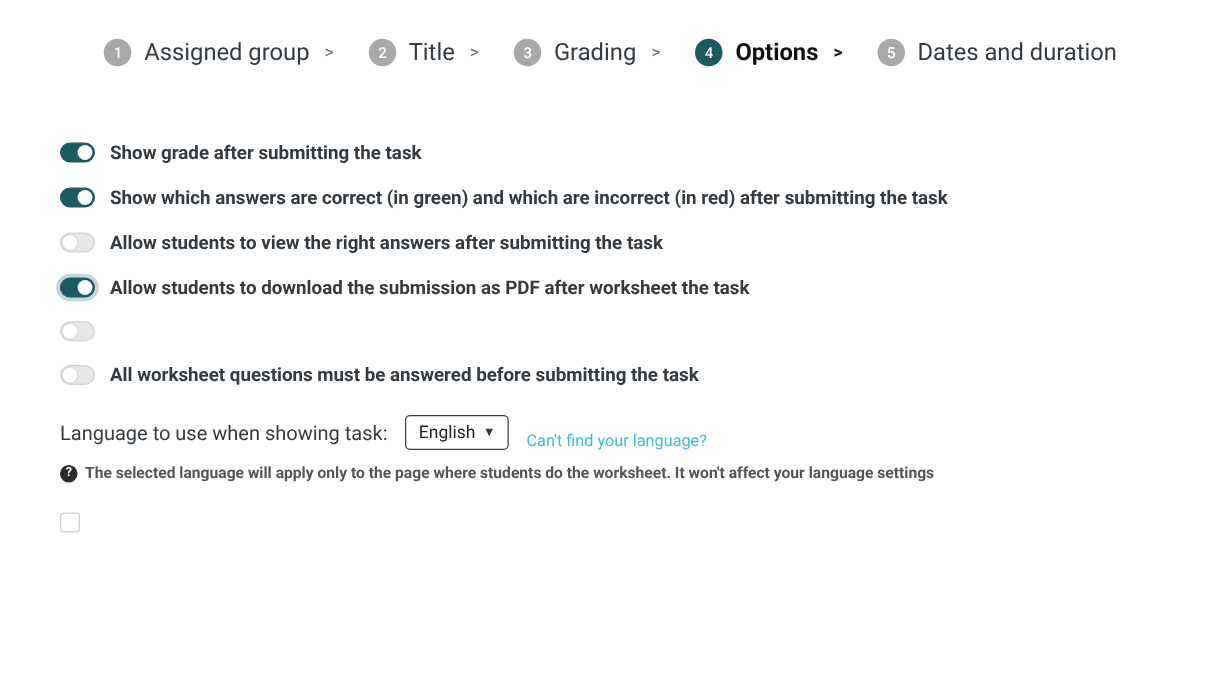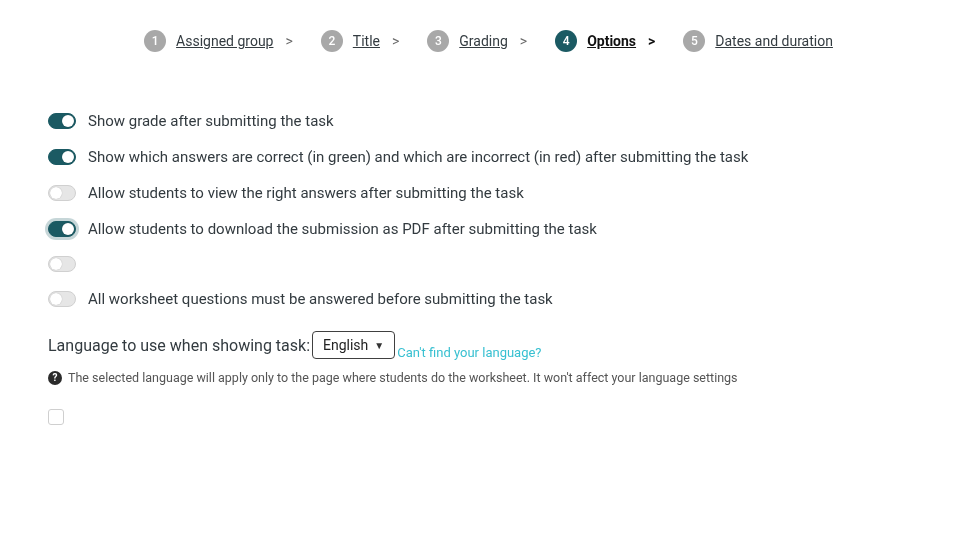--- a/index.html
+++ b/index.html
@@ -35,23 +35,22 @@
     font-size: 12px;
     display: flex;
     align-items: center;
     justify-content: center;
     font-weight: 500;
   }
   .step.active .step-num {
     background: #1b5a63;
   }
   .step-label {
-    font-size: 14px;
-    color: #333b40;
-    text-decoration: underline;
+    font-size: 19px;
+    color: #333b40;
   }
   .step.active .step-label {
     font-weight: 700;
     color: #111;
   }
   .step-caret {
     font-size: 14px;
     color: #6a6a6a;
     margin-left: 2px;
   }
@@ -60,20 +59,21 @@
     font-weight: 700;
   }
   .options {
     padding: 20px 48px 0 48px;
   }
   .opt-row {
     display: flex;
     align-items: center;
     gap: 12px;
     margin-bottom: 18px;
+    font-weight: bold;
   }
   .toggle {
     position: relative;
     width: 28px;
     height: 16px;
     border-radius: 10px;
     background: #e6e6e6;
     border: 1px solid #d0d0d0;
     flex-shrink: 0;
     cursor: pointer;
@@ -99,21 +99,21 @@
   .toggle.focus {
     box-shadow: 0 0 0 3px rgba(27,90,99,.25);
   }
   .opt-label {
     font-size: 15px;
     color: #333b40;
   }
   .lang-row {
     display: flex;
     align-items: center;
-    gap: 2px;
+    gap: 14px;
     margin-top: 22px;
     margin-bottom: 10px;
   }
   .lang-label {
     font-size: 16px;
     color: #333b40;
   }
   .select {
     display: flex;
     align-items: center;
@@ -152,20 +152,21 @@
     font-size: 10px;
     font-weight: 700;
     display: flex;
     align-items: center;
     justify-content: center;
     flex-shrink: 0;
   }
   .hint-text {
     font-size: 12.5px;
     color: #555;
+    font-weight: bold;
   }
   .default-row {
     display: flex;
     align-items: center;
     gap: 10px;
   }
   .checkbox {
     width: 16px;
     height: 16px;
     border: 1px solid #cfcfcf;
@@ -225,21 +226,21 @@
       <div class="opt-row">
         <div class="toggle">
           <div class="knob"></div>
         </div>
         <span class="opt-label">Allow students to view the right answers after submitting the task</span>
       </div>
       <div class="opt-row">
         <div class="toggle on focus">
           <div class="knob"></div>
         </div>
-        <span class="opt-label">Allow students to download the submission as PDF after submitting the task</span>
+        <span class="opt-label">Allow students to download the submission as PDF after worksheet the task</span>
       </div>
       <div class="opt-row">
         <div class="toggle">
           <div class="knob"></div>
         </div>
       </div>
       <div class="opt-row">
         <div class="toggle">
           <div class="knob"></div>
         </div>

